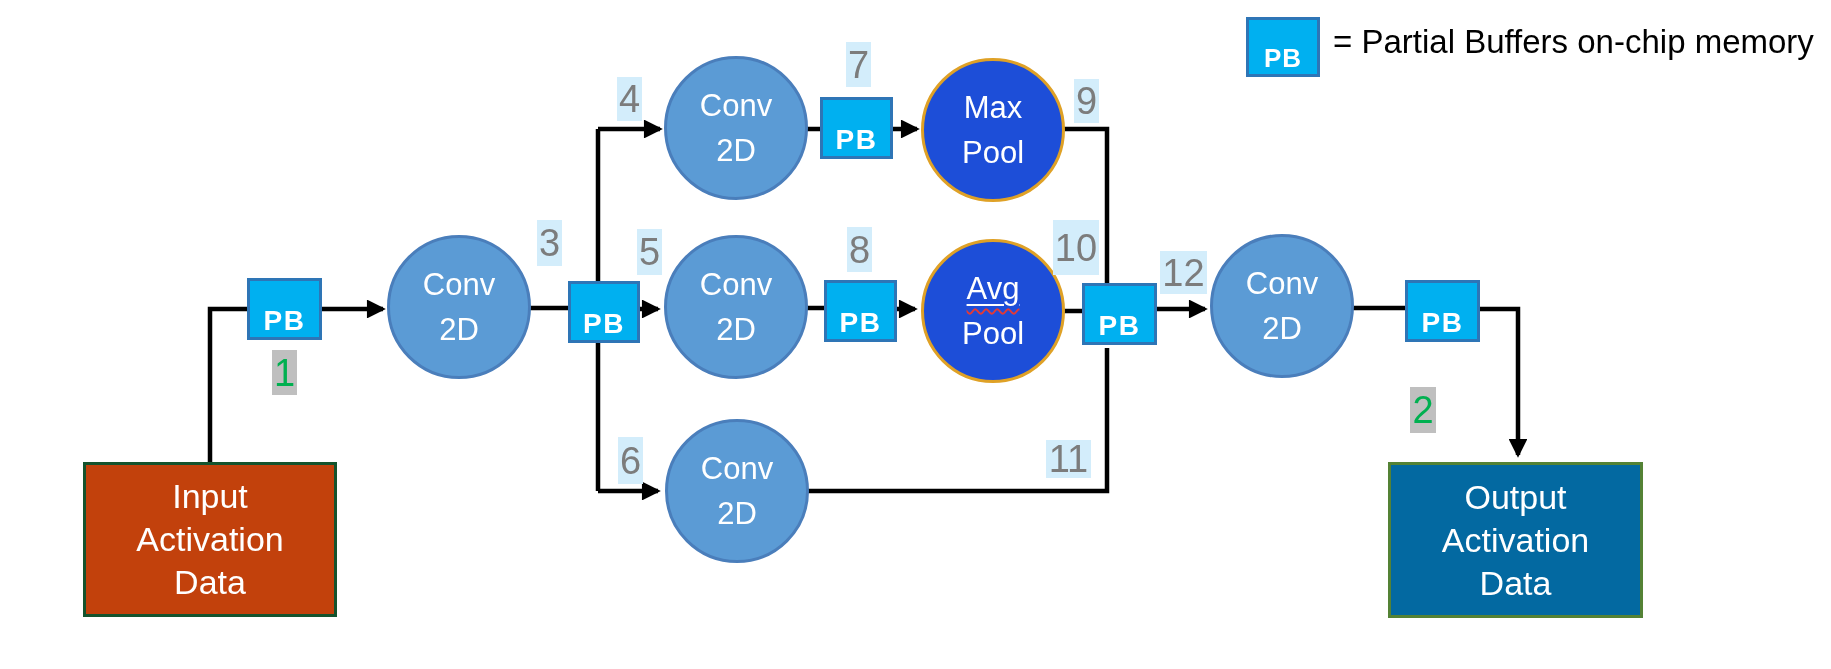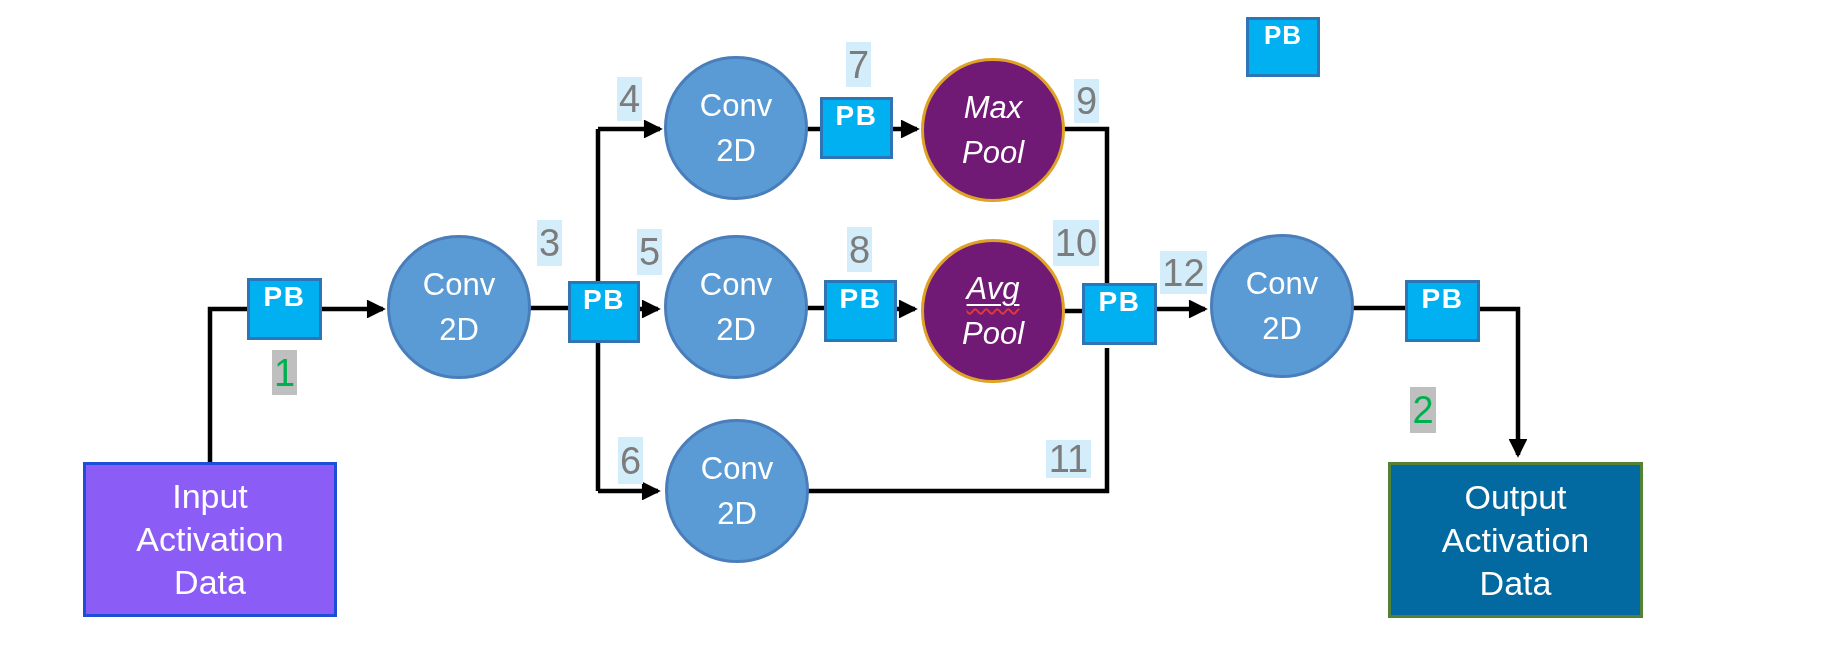--- a/index.html
+++ b/index.html
@@ -7,32 +7,32 @@
     position:relative; width:1831px; height:669px; background:#ffffff;
     font-family:"Liberation Sans","DejaVu Sans",sans-serif; overflow:hidden;
   }
   #wires { position:absolute; left:0; top:0; width:1831px; height:669px; }
   .circle {
     position:absolute; width:144px; height:144px; border-radius:50%;
     background:#5B9BD5; border:3px solid #4A7EBB; box-sizing:border-box;
     display:flex; flex-direction:column; align-items:center; justify-content:center;
     color:#ffffff; font-size:31px; line-height:37px; text-align:center;gap:8px;
   }
-  .circle.pool { background:#701a75; border-color:#DFA126;font-style:italic; }
+  .circle.pool { background:#1d4ed8; border-color:#DFA126; }
   .pb {
     position:absolute; background:#00B0F0; border:3px solid #2E75B6; box-sizing:border-box;
-    display:flex; align-items:flex-start; justify-content:center;
+    display:flex; align-items:flex-end; justify-content:center;
     color:#ffffff; font-weight:bold; font-size:28px; letter-spacing:1.5px;
   }
   .iobox {
     position:absolute; box-sizing:border-box;
     display:flex; flex-direction:column; align-items:center; justify-content:center;
     color:#ffffff; font-size:34px; line-height:43px; text-align:center;
   }
-  .iobox.input  { background:#8b5cf6; border:3px solid #1d4ed8; }
+  .iobox.input  { background:#c2410c; border:3px solid #14532d; }
   .iobox.output { background:#0369a1; border:3px solid #548235; }
   .step {
     position:absolute; display:flex; align-items:center; justify-content:center;
     font-size:38px; line-height:1; overflow:visible;
   }
   .step.flow { background:#D3EDFB; color:#7C7C7C; }
   .step.io   { background:#BFBFBF; color:#00B050; }
   .legend-text { position:absolute; left:1333px; top:23px; font-size:33px; color:#000000; white-space:nowrap; }
   .legend-pb { font-size:26px; letter-spacing:1px; }
   .spellcheck {
@@ -155,27 +155,28 @@
     </div>
   <div class="step flow" style="left:846px; top:42px; width:25px; height:45px;">
       <span>7</span>
     </div>
   <div class="step flow" style="left:847px; top:227px; width:25px; height:45px;">
       <span>8</span>
     </div>
   <div class="step flow" style="left:1074px; top:79px; width:25px; height:44px;">
       <span>9</span>
     </div>
-  <div class="step flow" style="left:1053px; top:220px; width:46px; height:46px;">
+  <div class="step flow" style="left:1053px; top:220px; width:46px; height:55px;">
       <span>10</span>
     </div>
   <div class="step flow" style="left:1046px; top:440px; width:45px; height:38px;">
       <span>11</span>
     </div>
   <div class="step flow" style="left:1160px; top:251px; width:47px; height:43px;">
       <span>12</span>
     </div>
 
   <div class="pb legend-pb" style="left:1246px; top:17px; width:74px; height:60px;">
     <span>PB</span>
   </div>
+  <div class="legend-text">= Partial Buffers on-chip memory</div>
 
 </div>
 
 </body></html>

